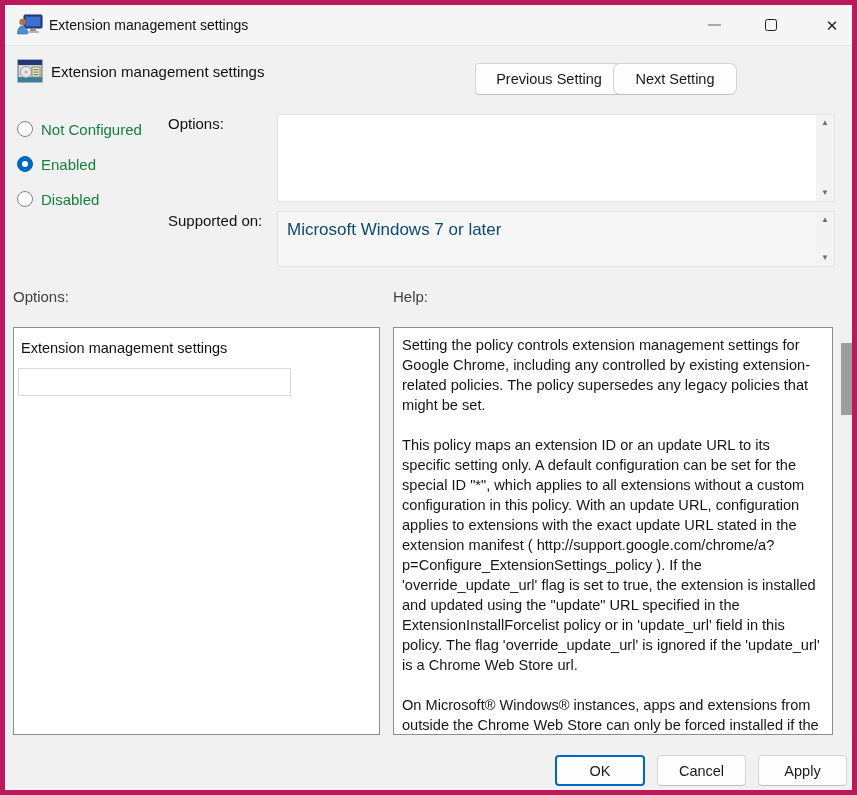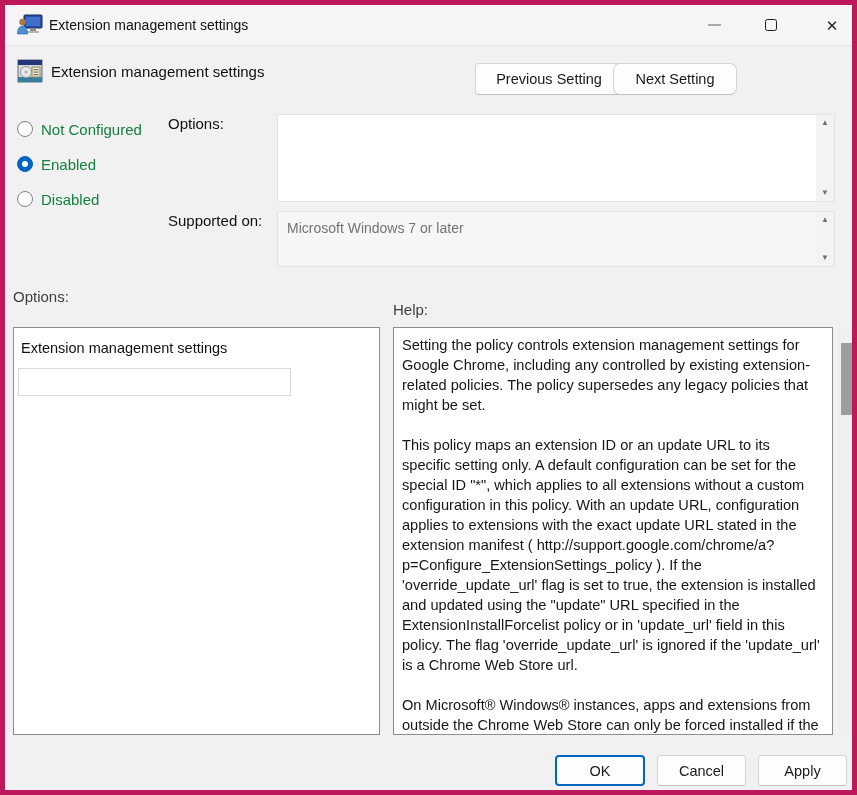--- a/index.html
+++ b/index.html
@@ -37,29 +37,29 @@
   .radio { width:16px; height:16px; border:1px solid #838383; border-radius:50%;
     background:#fff; display:flex; align-items:center; justify-content:center; flex:0 0 16px; }
   .radio.checked { background:#0067C0; border-color:#0067C0; }
   .radio.checked::after { content:""; width:6px; height:6px; background:#fff; border-radius:50%; }
   .radio-label { font-size:15px; color:#15803d; }
   
   .field-label { position:absolute; left:163px; font-size:15px; color:#111; }
   .scrollbox { position:absolute; left:272px; width:558px; border:1px solid #e2e2e2; }
   .comment-box { top:109px; height:88px; background:#ffffff; }
   .supported-box { top:206px; height:56px; background:#f6f6f6; }
-  .supported-text { position:absolute; left:9px; top:8px; font-size:14px; color:#737373; }
+  .supported-text { position:absolute; left:9px; top:8px; font-size:17px; color:#0c4a6e; }
   .vstrip { position:absolute; right:0; top:0; bottom:0; width:18px; background:#f3f3f3;
     display:flex; flex-direction:column; justify-content:space-between; align-items:center;
     padding:4px 0; }
   .arrow { font-size:8px; color:#6f6f6f; line-height:1; }
   
   .section-label { position:absolute; top:283px; font-size:15px; color:#404040; }
   .options-label { left:8px; }
-  .help-label { left:388px;margin-top:13px; }
+  .help-label { left:388px; }
   
   .panel { position:absolute; top:322px; height:408px; background:#ffffff; border:1px solid #8d8d8d; }
   .options-panel { left:8px; width:367px; }
   .help-panel { left:388px; width:440px; overflow:hidden; }
   .opt-field-label { position:absolute; left:7px; top:12px; font-size:14.5px; color:#111; }
   .opt-input { position:absolute; left:4px; top:40px; width:273px; height:28px;
     border:1px solid #d9d9d9; background:#fff; font-size:14px; padding:0 6px;
     font-family:"Liberation Sans", sans-serif; color:#111; }
   .help-text { position:absolute; left:8px; right:10px; top:7px;
     font-size:14.6px; line-height:20px; color:#161616; }

